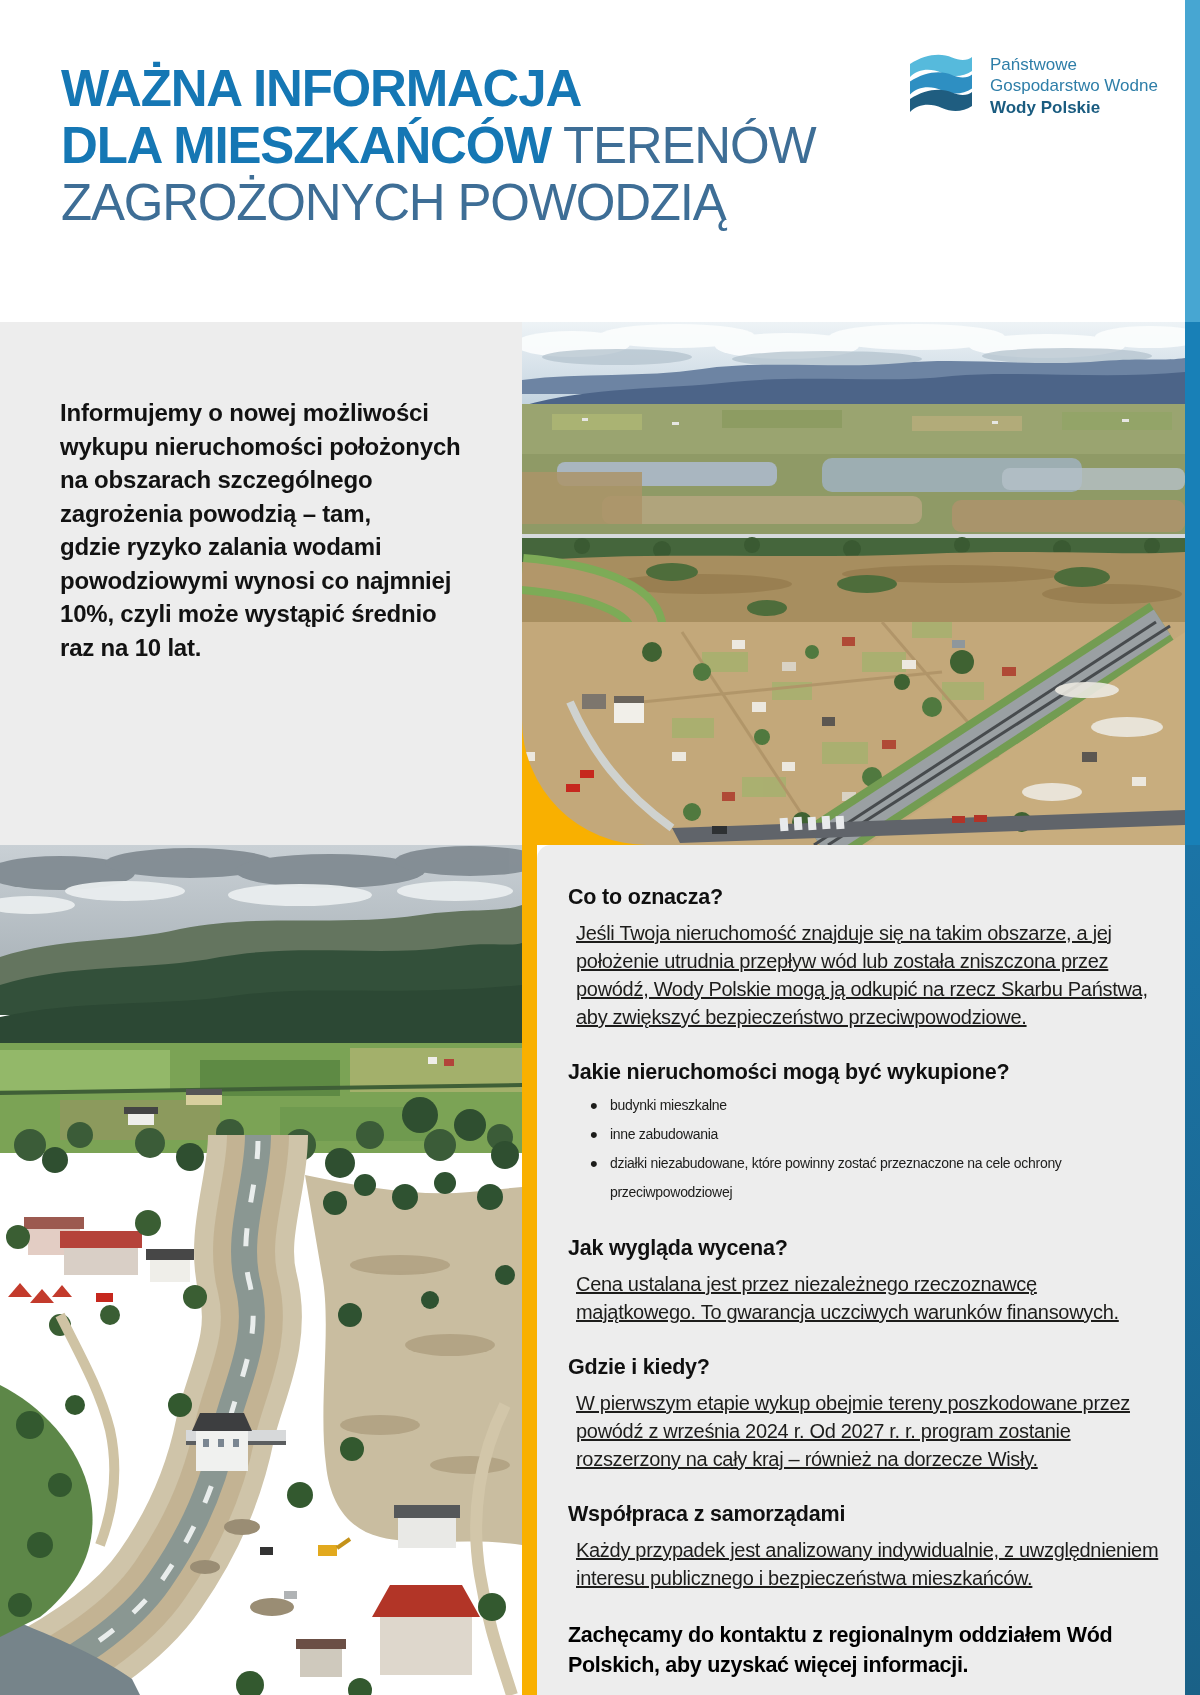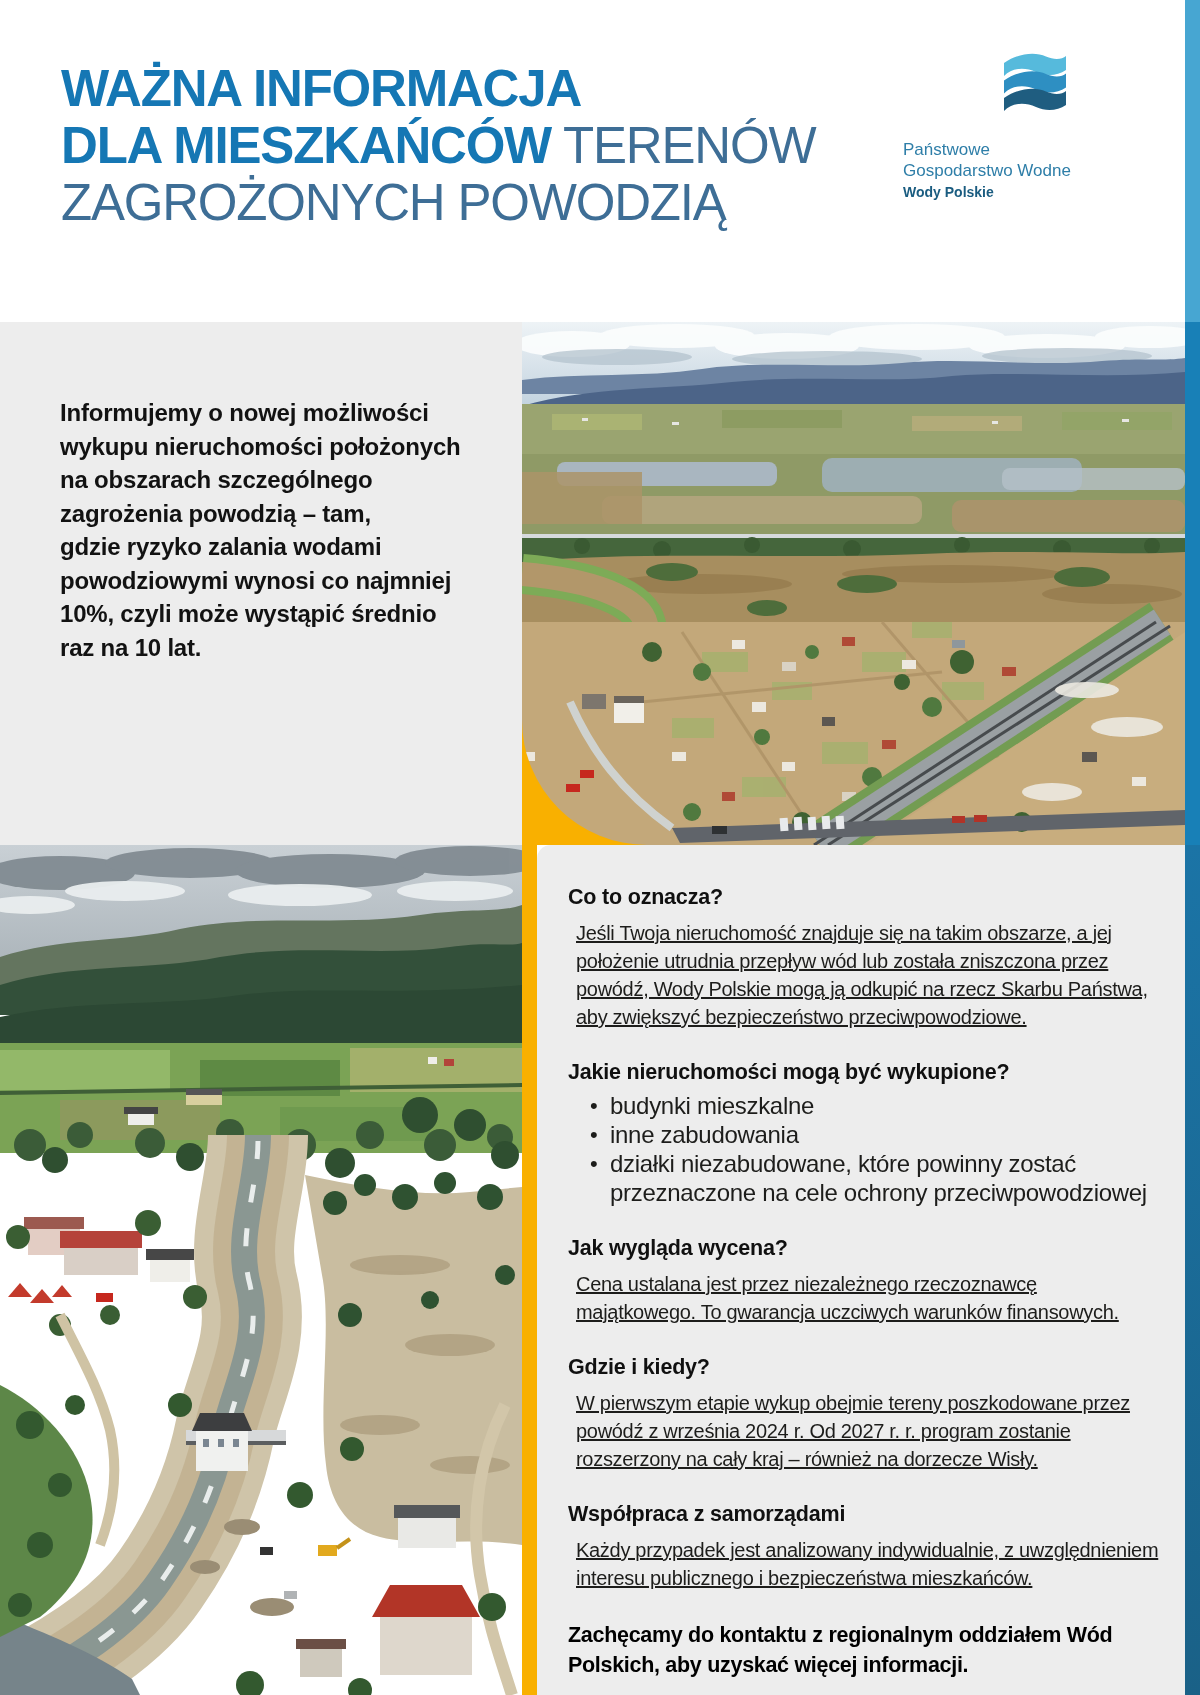--- a/index.html
+++ b/index.html
@@ -5,24 +5,24 @@
   html,body{margin:0;padding:0;background:#ffffff;}
   #poster{
     position:relative;width:1200px;height:1695px;background:#ffffff;overflow:hidden;
     font-family:"Liberation Sans","DejaVu Sans",sans-serif;color:#1d1d1b;
   }
   
   .title{position:absolute;left:61px;top:60px;font-size:51px;line-height:57px;
          letter-spacing:-1.2px;font-weight:bold;color:#1577B4;}
   .title .light{font-weight:300;color:#3E6E96;}
   .title .l2-light{margin-left:12px;}
-  .logo{position:absolute;left:903px;top:50px;display:flex;align-items:flex-end;gap:19px;flex-direction:column;}
+  .logo{position:absolute;left:903px;top:50px;display:flex;align-items:center;gap:13px;}
   .logo svg{display:block;width:74px;height:66px;}
   .logo-text{padding-top:4px;font-size:17px;line-height:21px;color:#2E7EA8;}
-  .logo-text .bold{font-weight:bold;font-size:14px;color:#1A5C80;margin-top:1px;}
+  .logo-text .bold{font-weight:bold;font-size:17px;color:#1A5C80;margin-top:1px;}
   
   .intro-panel{position:absolute;left:0;top:322px;width:522px;height:523px;background:#EDEDED;}
   .intro-text{position:absolute;left:60px;top:74px;width:432px;white-space:pre-line;
               font-weight:bold;font-size:24px;line-height:33.5px;color:#121212;letter-spacing:-0.2px;}
   .photo-town{position:absolute;left:522px;top:322px;width:663px;height:523px;background:#F9B000;}
   .photo-town svg{display:block;width:100%;height:100%;border-bottom-left-radius:125px;}
   .photo-valley{position:absolute;left:0;top:845px;width:522px;height:850px;}
   .photo-valley svg{display:block;width:100%;height:100%;}
   .yellow-strip{position:absolute;left:522px;top:845px;width:15px;height:850px;background:#F9B000;}
   
@@ -30,21 +30,21 @@
   .strip.s1{top:0;height:322px;background:#47A6D2;}
   .strip.s2{top:322px;height:523px;background:#1880B7;}
   .strip.s3{top:845px;height:850px;background:linear-gradient(180deg,#1B74A6 0%,#1A6187 100%);}
   
   .info-panel{position:absolute;left:537px;top:845px;width:648px;height:850px;background:#EDEDED;
               border-top-left-radius:14px;box-sizing:border-box;padding:38px 18px 0 31px;overflow:hidden;}
   .section{margin:0 0 27px 0;}
   .section h3{margin:0 0 5px 0;font-size:21.5px;line-height:28px;color:#101010;letter-spacing:-0.2px;}
   .section p{margin:8px;font-size:20px;line-height:28px;letter-spacing:-0.3px;color:#1d1d1b;max-width:620px;text-decoration:underline;}
   .section ul{margin:2px 0 0 0;padding:0;list-style:none;}
-  .section li{position:relative;padding-left:24px;font-size:24px;line-height:29px;
+  .section li{position:relative;padding-left:24px;font-size:14px;line-height:29px;
               letter-spacing:-0.3px;max-width:600px;margin-left:18px;}
   .section li::before{content:"\2022";position:absolute;left:4px;top:0;font-size:22px;}
   .closing{margin-top:29px;}
   .closing p{font-weight:bold;font-size:21.5px;line-height:29.5px;letter-spacing:-0.3px;color:#000000;max-width:625px;}
 </style>
 </head>
 <body>
 
 <div id="poster">
 

